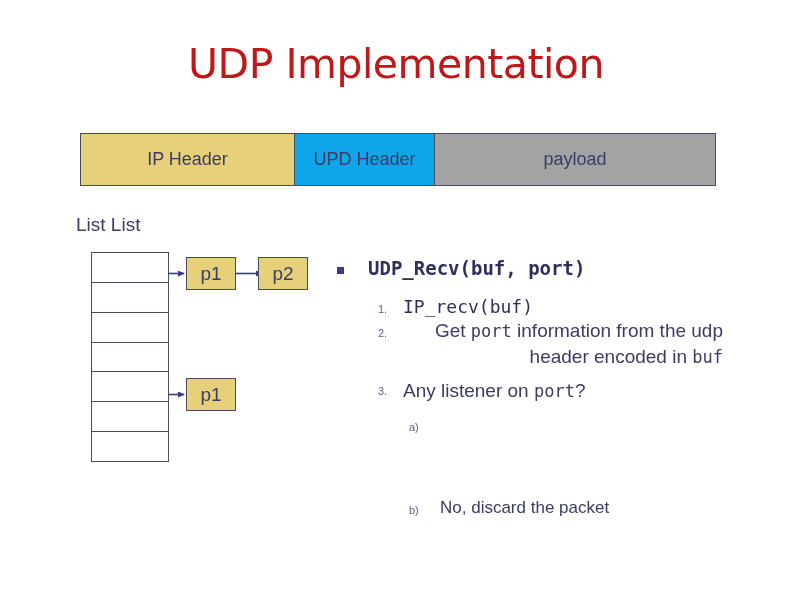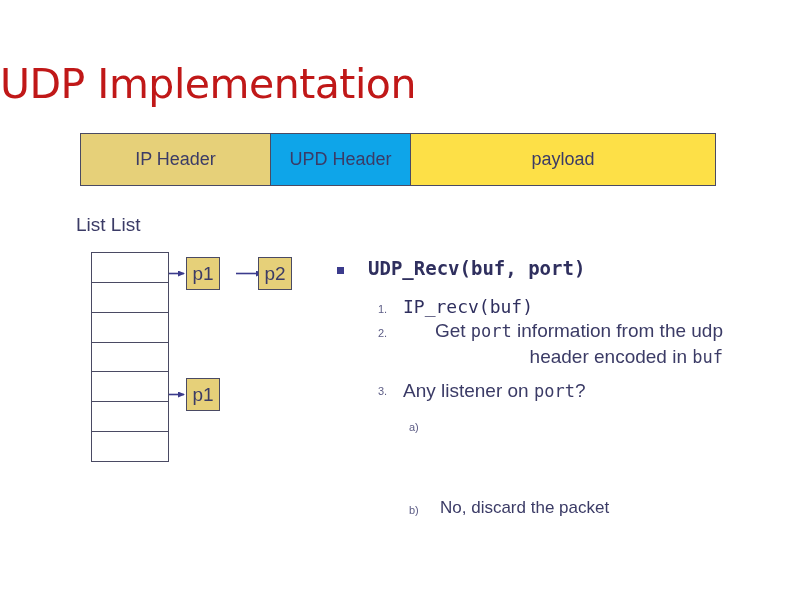--- a/index.html
+++ b/index.html
@@ -10,22 +10,22 @@
     font-family:"Liberation Sans", sans-serif;
     color:#3b3b66;
     overflow:hidden;
     position:relative;
   }
   .slide{position:absolute;inset:0;}
 
   
   .title{
     position:absolute;
-    left:0;top:60px;width:792px;
-    text-align:left;
+    left:0;top:40px;width:792px;
+    text-align:center;
     font-size:41px;
     line-height:48px;
     color:#c01818;
     font-family:"DejaVu Sans", sans-serif;
     letter-spacing:-0.5px;
     white-space:nowrap;
   }
 
   
   .packet-bar{
@@ -38,21 +38,21 @@
   .seg{
     box-sizing:border-box;
     border:1px solid #4a4a63;
     display:flex;
     align-items:center;
     justify-content:center;
     font-size:18px;
     color:#3b3b66;
     white-space:nowrap;
   }
-  .seg-ip{width:190px;background:#e6d079;border-right:none;}
+  .seg-ip{width:214px;background:#e6d079;border-right:none;}
   .seg-udp{width:140px;background:#fad2fa;border-right:none;}
   .seg-pay{flex:1;background:#b1b1b7;}
 
   
   .portlist-label{
     position:absolute;
     left:76px;top:214px;
     font-size:19px;
     color:#3b3b66;
     white-space:nowrap;
@@ -70,21 +70,21 @@
   .port-row{
     flex:1 1 0;
     box-sizing:border-box;
     border-bottom:1px solid #4a4a63;
   }
   .port-row:last-child{border-bottom:none;}
 
   
   .node{
     position:absolute;
-    width:34px;height:33px;
+    width:50px;height:33px;
     box-sizing:border-box;
     background:#e6d079;
     border:1px solid #4a4a63;
     display:flex;
     align-items:center;
     justify-content:center;
     font-size:19px;
     color:#3b3b66;
   }
   .node-p1a{left:186px;top:257px;}
@@ -164,21 +164,21 @@
 </head>
 <body>
 
 <div class="slide">
 
   <div class="title" style="color: rgb(192, 24, 24);">UDP Implementation</div>
 
   <div class="packet-bar">
     <div class="seg seg-ip" style="background: rgb(230, 208, 121);">IP Header</div>
     <div class="seg seg-udp" style="background: #0ea5e9;">UPD Header</div>
-    <div class="seg seg-pay" style="background: #fde047;">payload</div>
+    <div class="seg seg-pay" style="background: #a3a3a3;">payload</div>
   </div>
 
   <div class="portlist-label">List List</div>
 
   <div class="port-table">
     <div class="port-row"></div>
     <div class="port-row"></div>
     <div class="port-row"></div>
     <div class="port-row"></div>
     <div class="port-row"></div>

